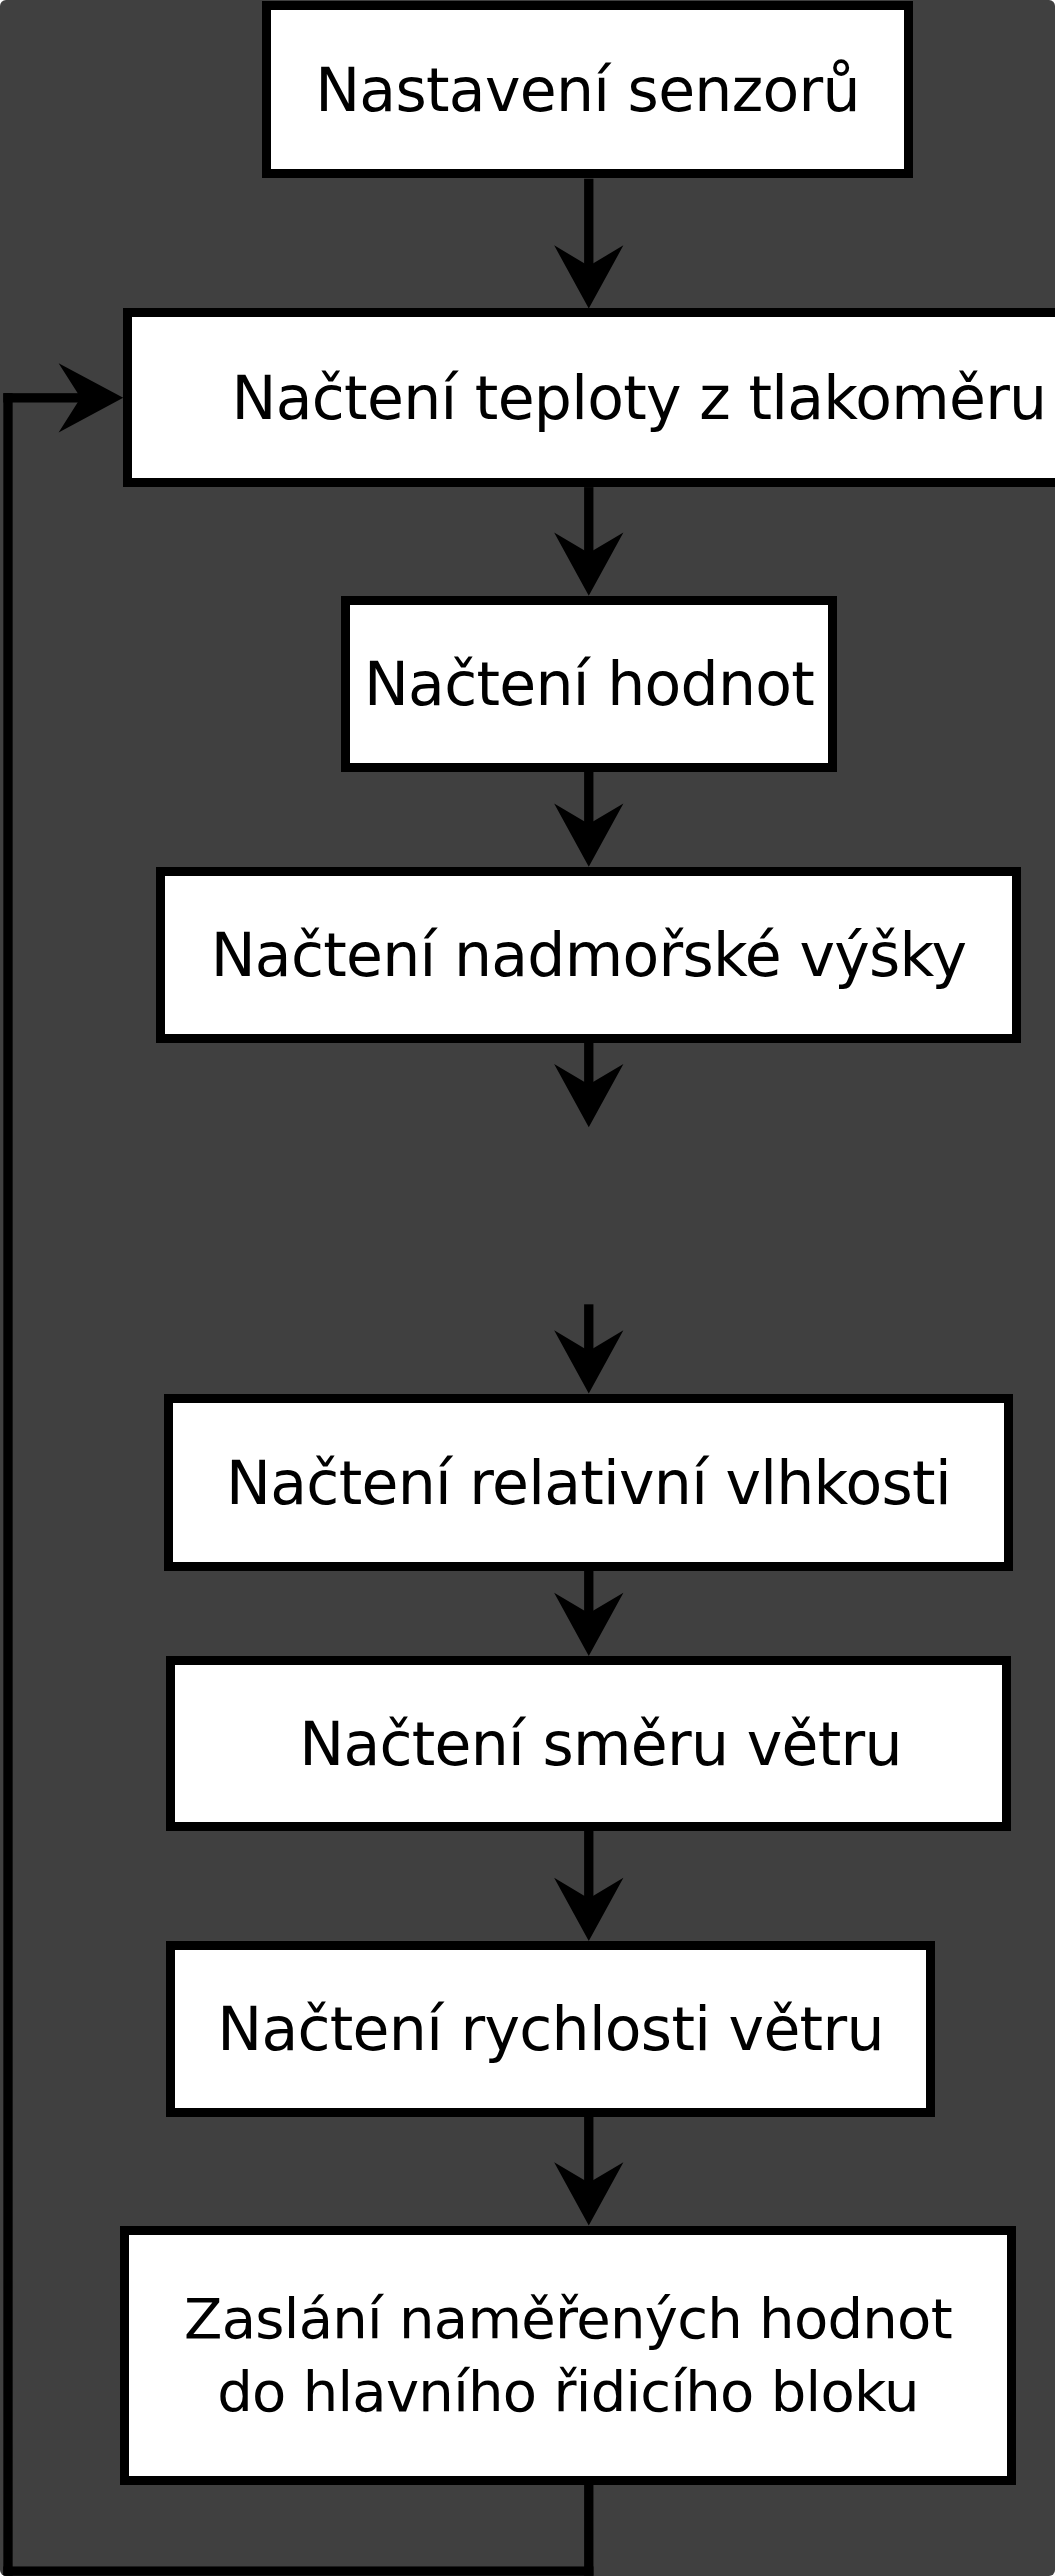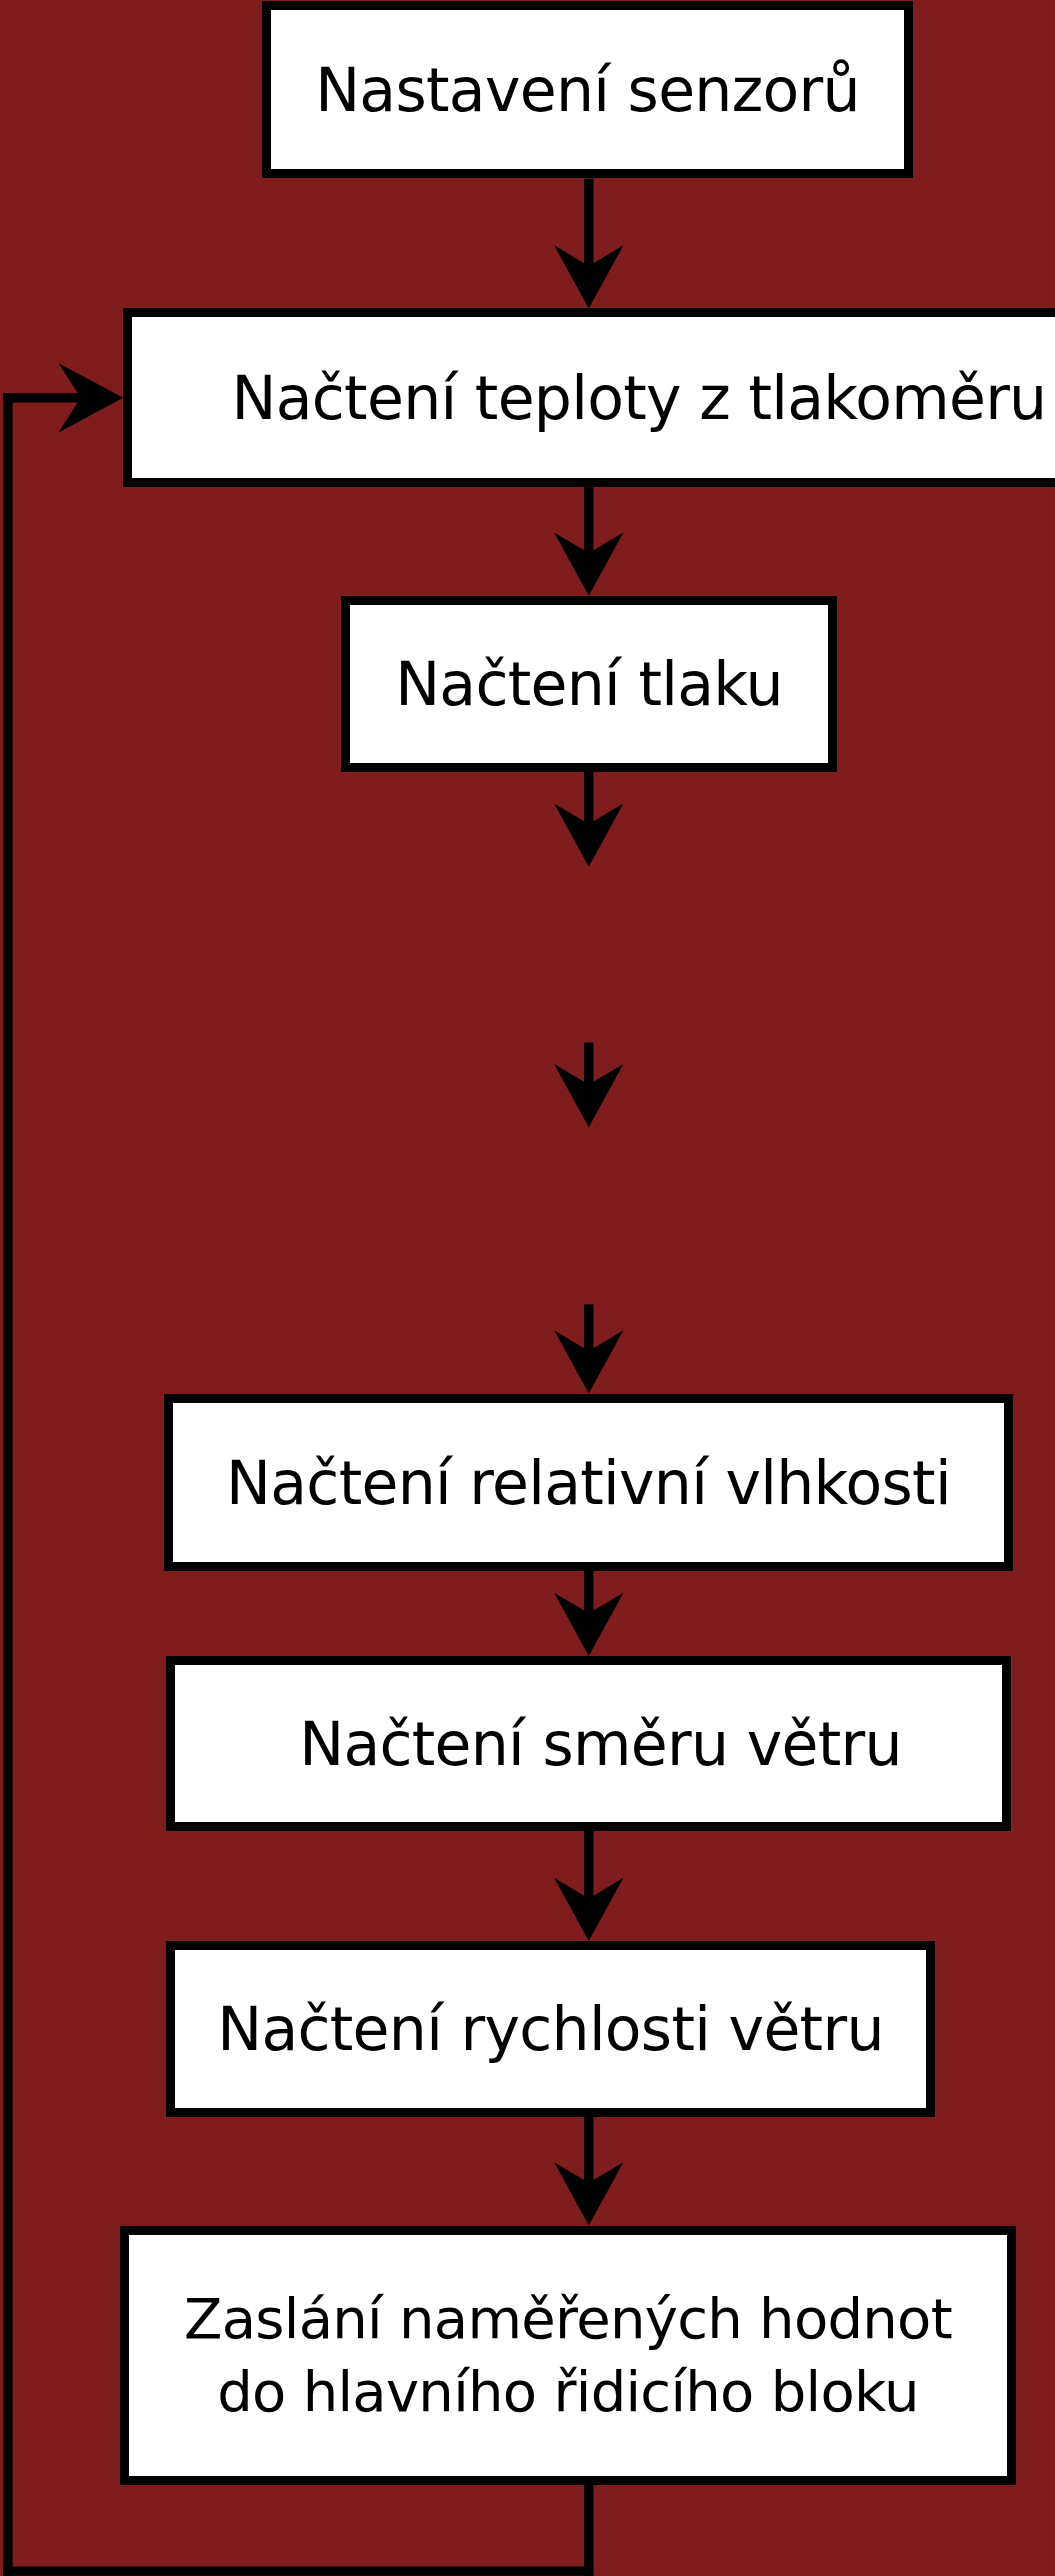--- a/index.html
+++ b/index.html
@@ -5,22 +5,23 @@
   html, body {
     margin: 0;
     padding: 0;
     background: #ffffff;
     font-family: "DejaVu Sans", "Liberation Sans", sans-serif;
   }
   #canvas {
     position: relative;
     width: 1055px;
     height: 2576px;
-    background: #7f1d1d;
+    background: #404040;
     overflow: hidden;
+    border-radius: 6px;
   }
   #connectors {
     position: absolute;
     left: 0;
     top: 0;
     width: 1055px;
     height: 2576px;
     display: block;
   }
   .box {
@@ -90,23 +91,26 @@
 
   <div class="box" style="left:262px; top:1.3px; width:651px; height:177px;">
     <span class="label">Nastavení senzorů</span>
   </div>
 
   <div class="box" style="left:123px; top:308px; width:1032px; height:179px;">
     <span class="label">Načtení teploty z tlakoměru</span>
   </div>
 
   <div class="box" style="left:341px; top:596px; width:496px; height:176px;">
-    <span class="label">Načtení tlaku</span>
+    <span class="label">Načtení hodnot</span>
   </div>
 
+  <div class="box" style="left:156px; top:867px; width:865px; height:176px;">
+    <span class="label">Načtení nadmořské výšky</span>
+  </div>
 
 
   <div class="box" style="left:164px; top:1394px; width:849px; height:177px;">
     <span class="label">Načtení relativní vlhkosti</span>
   </div>
 
   <div class="box" style="left:166px; top:1656px; width:845px; height:175px;padding-left:24px;">
     <span class="label">Načtení směru větru</span>
   </div>
 

